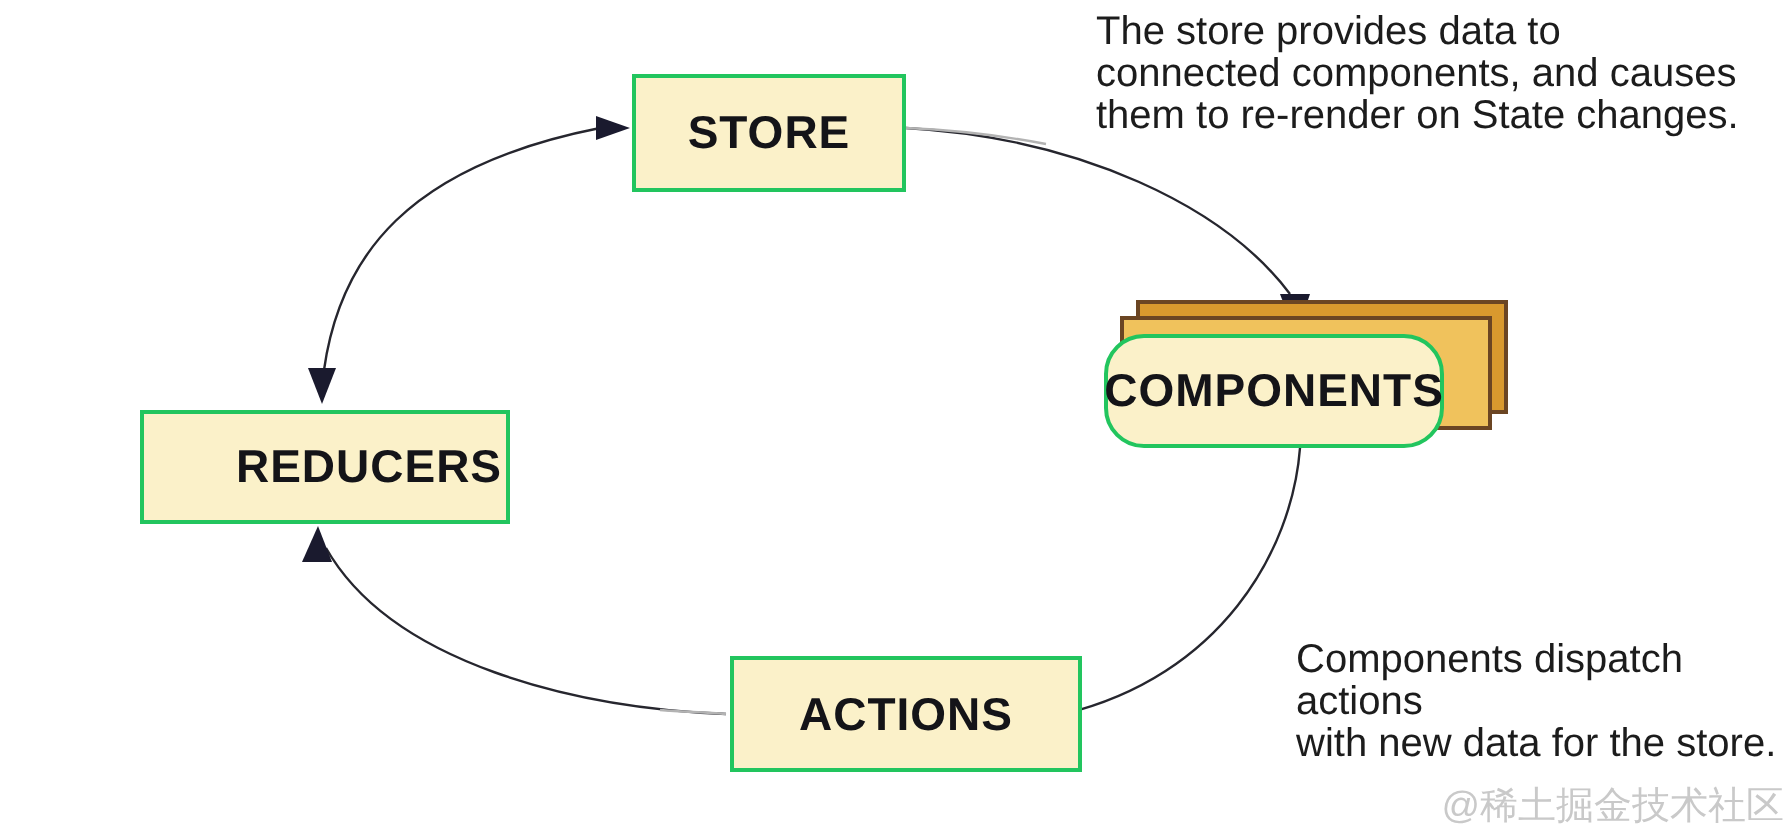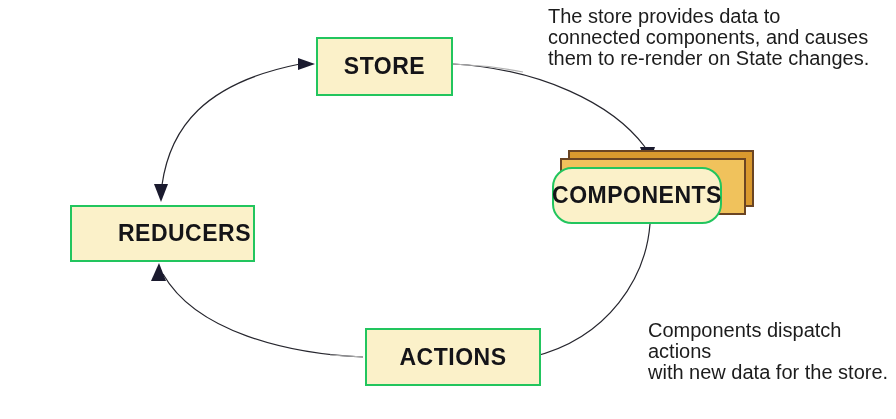--- a/index.html
+++ b/index.html
@@ -102,14 +102,15 @@
   <div class="node node-reducers">
     <span>REDUCERS</span>
   </div>
 
   <div class="annotation ann-tr">The store provides data to
 connected components, and causes
 them to re-render on State changes.</div>
   <div class="annotation ann-br">Components dispatch actions
 with new data for the store.</div>
 
+  <div class="watermark">@稀土掘金技术社区</div>
 
 </div>
 
 </body></html>

